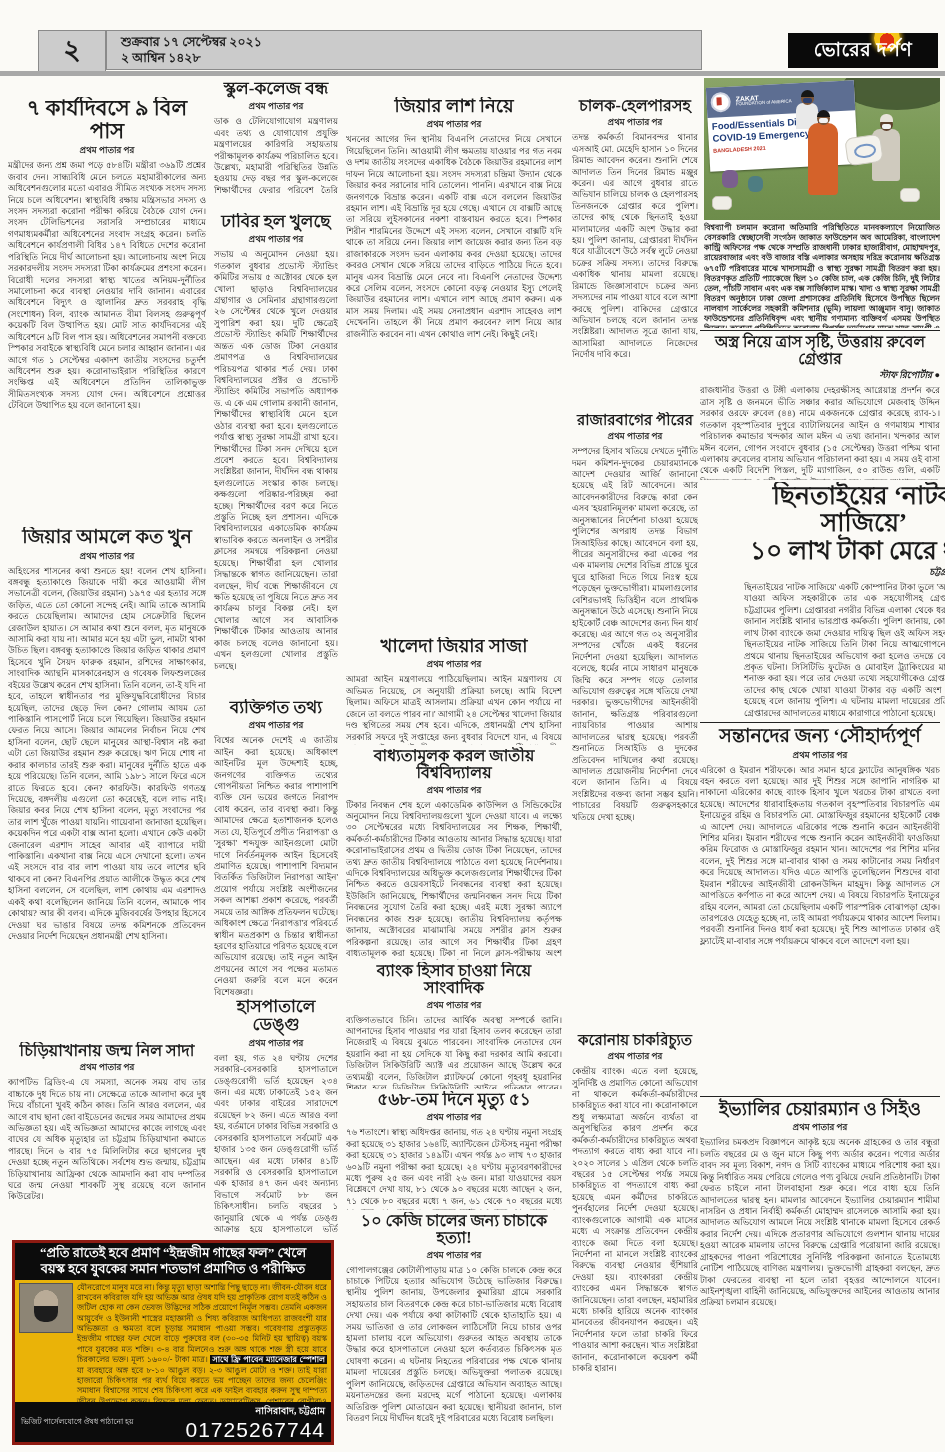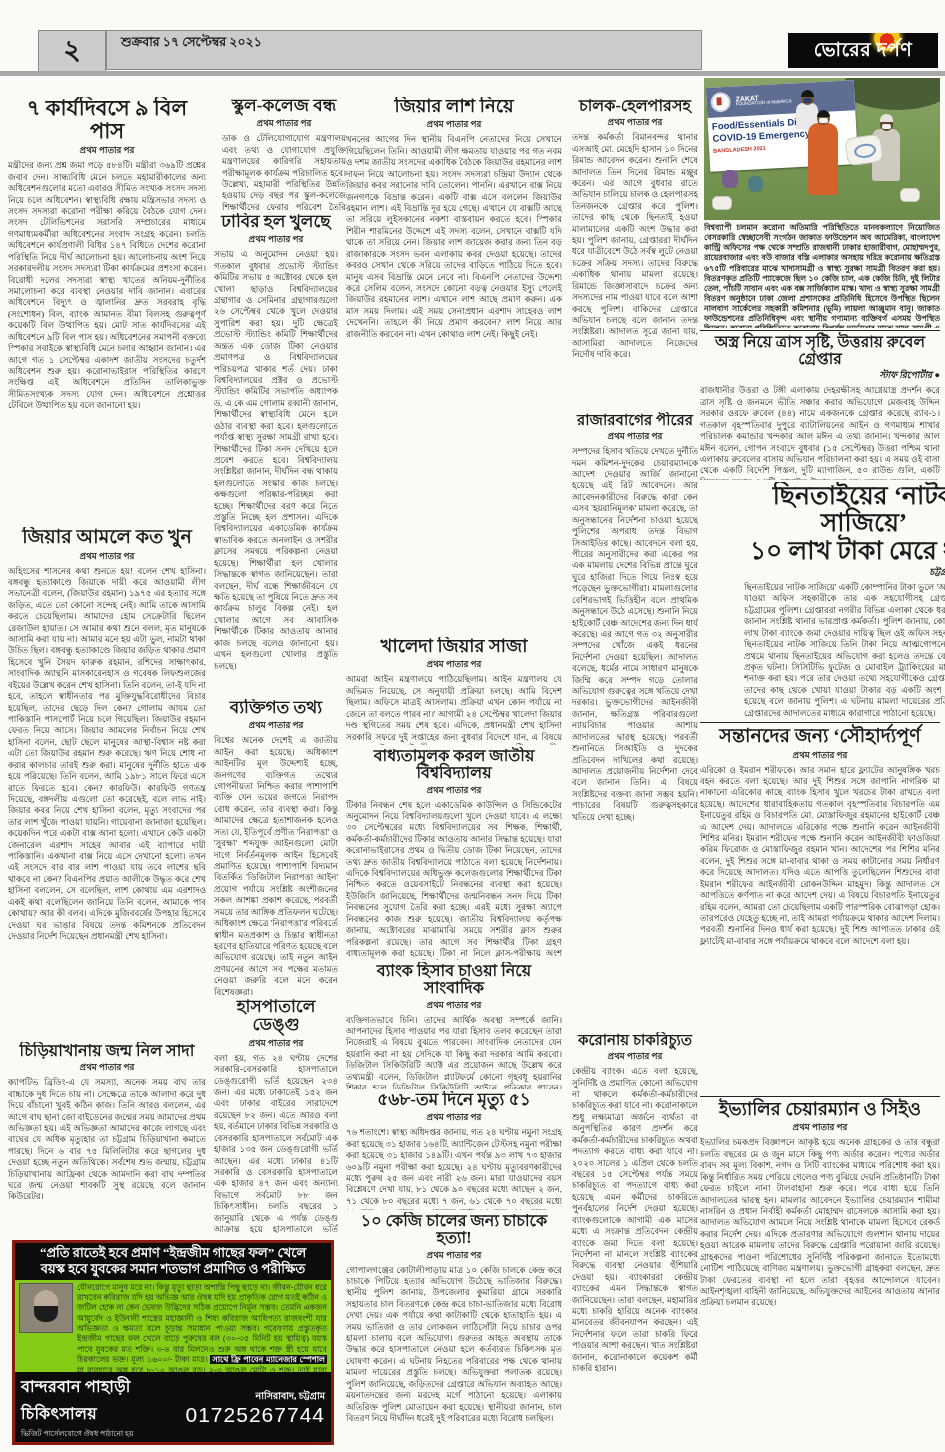--- a/index.html
+++ b/index.html
@@ -56,21 +56,21 @@
   .sack{position:absolute;left:-26px;top:18px;width:34px;height:26px;border-radius:8px;
         background:#f4f2ec;border:1px solid #cfccc2;transform:rotate(-8deg);}
   .sack:after{content:"";position:absolute;left:7px;top:7px;width:18px;height:10px;border-radius:50%;
         border:2px solid #3f6fb5;opacity:.7;}
   .bag{position:absolute;width:18px;height:12px;border-radius:5px;background:#efede6;border:1px solid #c9c6ba;}
   .sit1{left:18px;top:92px;width:16px;height:18px;border-radius:6px;background:#7a5f8e;}
   .sit2{left:44px;top:98px;width:15px;height:16px;border-radius:6px;background:#4e7d82;}
   .caption{margin-top:3px;font-weight:bold;font-size:7.8px;line-height:1.3;text-align:justify;}
   
   .ad{position:absolute;left:12px;top:1240px;width:322px;height:205px;border:3px solid #8e1b12;
-        background:#84cc16;box-sizing:border-box;display:flex;flex-direction:column;}
+        background:#eab308;box-sizing:border-box;display:flex;flex-direction:column;}
   .ad-head{background:#0c0c0c;color:#ffffff;text-align:center;font-weight:bold;
         font-size:13px;line-height:1.25;padding:2px 2px;}
   .ad-main{flex:1;display:flex;padding:3px 4px;overflow:hidden;}
   .ad-photo{flex:0 0 52px;height:48px;margin-right:4px;background:
         radial-gradient(circle at 50% 38%,#b9ab97 0 30%,#8d8575 31% 100%);border:1px solid #555;position:relative;}
   .ad-photo:after{content:"";position:absolute;left:14px;top:22px;width:24px;height:16px;
         border-radius:0 0 10px 10px;background:#1d1d1d;}
   .ad-text{font-size:8px;line-height:1.3;text-align:justify;margin:0;}
   .ad-hl{background:#0c0c0c;color:#ffffff;padding:0 2px;font-weight:bold;}
   .ad-foot{background:#0c0c0c;color:#ffffff;display:flex;align-items:center;
@@ -83,20 +83,21 @@
 </head>
 <body>
 
 <div class="page">
 
   <div class="pagenum-box">
     <span>২</span>
   </div>
   <div class="date-box">
     <div>শুক্রবার ১৭ সেপ্টেম্বর ২০২১</div>
+    <div>২ আশ্বিন ১৪২৮</div>
   </div>
   <div class="logo-box">
     <span class="logo-sun"></span>
     <span class="logo-text">ভোরের দর্পণ</span>
   </div>
   <div class="header-rule"></div>
 
   <section class="art" style="left:8px;top:97px;width:198px;height:430px;">
     <h2 class="hl hl-xl">৭ কার্যদিবসে ৯ বিল পাস</h2>
     <div class="cont">প্রথম পাতার পর</div>
@@ -108,21 +109,21 @@
     <div class="cont">প্রথম পাতার পর</div>
     <p class="bt">অহিংসের শাসনের কথা শুনতে হয়! বলেন শেখ হাসিনা। বঙ্গবন্ধু হত্যাকাণ্ডে জিয়াকে দায়ী করে আওয়ামী লীগ সভানেত্রী বলেন, (জিয়াউর রহমান) ১৯৭৫ এর হত্যার সঙ্গে জড়িত, এতে তো কোনো সন্দেহ নেই। আমি তাকে আসামি করতে চেয়েছিলাম। আমাদের হোম সেক্রেটারি ছিলেন রেজাউল হায়াত। সে আমার কথা শুনে বলল, মৃত মানুষকে আসামি করা যায় না। আমার মনে হয় এটা ভুল, নামটা থাকা উচিত ছিল। বঙ্গবন্ধু হত্যাকাণ্ডে জিয়ার জড়িত থাকার প্রমাণ হিসেবে খুনি সৈয়দ ফারুক রহমান, রশিদের সাক্ষাৎকার, সাংবাদিক অ্যান্থনি মাসকারেনহাস ও গবেষক লিফশুলজের বইয়ের উল্লেখ করেন শেখ হাসিনা। তিনি বলেন, তা-ই যদি না হবে, তাহলে স্বাধীনতার পর মুক্তিযুদ্ধবিরোধীদের বিচার হয়েছিল, তাদের ছেড়ে দিল কেন? গোলাম আযম তো পাকিস্তানি পাসপোর্ট নিয়ে চলে গিয়েছিল। জিয়াউর রহমান ফেরত নিয়ে আসে। জিয়ার আমলের নির্বাচন নিয়ে শেখ হাসিনা বলেন, ছোট ছেলে মানুষের আস্থা-বিশ্বাস নষ্ট করা এটা তো জিয়াউর রহমান শুরু করেছে। ঋণ নিয়ে শোধ না করার কালচার তারই শুরু করা। মানুষের দুর্নীতি হাতে এক হয়ে পরিয়েছে। তিনি বলেন, আমি ১৯৮১ সালে ফিরে এসে রাতে ফিরতে হবে। কেন? কারফিউ। কারফিউ গণতন্ত্র দিয়েছে, বঙ্গদলীয় এগুলো তো করেছেই, বলে লাভ নাই। জিয়ার কবর নিয়ে শেখ হাসিনা বলেন, মৃত্যু সংবাদের পর তার লাশ খুঁজে পাওয়া যায়নি। গায়েবানা জানাজা হয়েছিল। কয়েকদিন পরে একটা বাক্স আনা হলো। এখানে কেউ একটা জেনারেল এরশাদ সাহেব আবার এই ব্যাপারে দায়ী পাকিস্তানি। একখানা বাক্স নিয়ে এসে দেখানো হলো। তখন এই সংসদে বার বার লাশ পাওয়া যায় তবে লাশের ছবি থাকবে না কেন? বিএনপির প্রয়াত আলীকে উদ্ধৃত করে শেখ হাসিনা বললেন, সে বলেছিল, লাশ কোথায় এম এরশাদও একই কথা বলেছিলেন জানিয়ে তিনি বলেন, আমাকে পাব কোথায়? আর কী বলব। এদিকে মুজিববর্ষের উপহার হিসেবে দেওয়া ঘর ভাঙার বিষয়ে তদন্ত কমিশনকে প্রতিবেদন দেওয়ার নির্দেশ দিয়েছেন প্রধানমন্ত্রী শেখ হাসিনা।</p>
   </section>
 
   <section class="art" style="left:8px;top:1042px;width:198px;height:192px;">
     <h2 class="hl hl-md">চিড়িয়াখানায় জন্ম নিল সাদা</h2>
     <div class="cont">প্রথম পাতার পর</div>
     <p class="bt">ক্যাপটিভ ব্রিডিং-এ যে সমস্যা, অনেক সময় বাঘ তার বাচ্চাকে দুধ দিতে চায় না। সেক্ষেত্রে তাকে আলাদা করে দুধ দিয়ে বাঁচানো খুবই কঠিন কাজ। তিনি আরও বললেন, এর আগে বাঘ ছানা জো বাইডেনের জন্মের সময় আমাদের প্রথম অভিজ্ঞতা হয়। এই অভিজ্ঞতা আমাদের কাজে লাগছে এবং বাঘের যে অধিক মৃত্যুহার তা চট্টগ্রাম চিড়িয়াখানা কমাতে পারছে। দিনে ৬ বার ৭৫ মিলিলিটার করে ছাগলের দুধ দেওয়া হচ্ছে নতুন অতিথিকে। সর্বশেষ শুভ জন্মায়, চট্টগ্রাম চিড়িয়াখানায় আফ্রিকা থেকে আমদানি করা বাঘ দম্পতির ঘরে জন্ম নেওয়া শাবকটি সুস্থ রয়েছে বলে জানান কিউরেটর।</p>
   </section>
 
-  <section class="art" style="left:214px;top:97px;width:124px;height:115px;margin-left:8px;">
+  <section class="art" style="left:214px;top:80px;width:124px;height:115px;">
     <h2 class="hl hl-md2">স্কুল-কলেজ বন্ধ</h2>
     <div class="cont">প্রথম পাতার পর</div>
     <p class="bt">ডাক ও টেলিযোগাযোগ মন্ত্রণালয় এবং তথ্য ও যোগাযোগ প্রযুক্তি মন্ত্রণালয়ের কারিগরি সহায়তায় পরীক্ষামূলক কার্যক্রম পরিচালিত হবে। উল্লেখ্য, মহামারী পরিস্থিতির উন্নতি হওয়ায় দেড় বছর পর স্কুল-কলেজে শিক্ষার্থীদের ফেরার পরিবেশ তৈরি হয়েছে। টানা বন্ধে পড়াশোনার ক্ষতি নিয়ে উদ্বেগ জানিয়ে আসছিলেন অভিভাবকরা। আক্রান্তের হার ৫ শতাংশের ঘরে।</p>
   </section>
 
   <section class="art" style="left:214px;top:213px;width:124px;height:485px;">
     <h2 class="hl hl-md2">ঢাবির হল খুলছে</h2>
     <div class="cont">প্রথম পাতার পর</div>
     <p class="bt">সভায় এ অনুমোদন নেওয়া হয়। গতকাল বুধবার প্রভোস্ট স্ট্যান্ডিং কমিটির সভায় ৫ অক্টোবর থেকে হল খোলা ছাড়াও বিশ্ববিদ্যালয়ের গ্রন্থাগার ও সেমিনার গ্রন্থাগারগুলো ২৬ সেপ্টেম্বর থেকে খুলে দেওয়ার সুপারিশ করা হয়। দুটি ক্ষেত্রেই প্রভোস্ট স্ট্যান্ডিং কমিটি শিক্ষার্থীদের অন্তত এক ডোজ টিকা নেওয়ার প্রমাণপত্র ও বিশ্ববিদ্যালয়ের পরিচয়পত্র থাকার শর্ত দেয়। ঢাকা বিশ্ববিদ্যালয়ের প্রক্টর ও প্রভোস্ট স্ট্যান্ডিং কমিটির সভাপতি অধ্যাপক ড. এ কে এম গোলাম রব্বানী জানান, শিক্ষার্থীদের স্বাস্থ্যবিধি মেনে হলে ওঠার ব্যবস্থা করা হবে। হলগুলোতে পর্যাপ্ত স্বাস্থ্য সুরক্ষা সামগ্রী রাখা হবে। শিক্ষার্থীদের টিকা সনদ দেখিয়ে হলে প্রবেশ করতে হবে। বিশ্ববিদ্যালয় সংশ্লিষ্টরা জানান, দীর্ঘদিন বন্ধ থাকায় হলগুলোতে সংস্কার কাজ চলছে। কক্ষগুলো পরিষ্কার-পরিচ্ছন্ন করা হচ্ছে। শিক্ষার্থীদের বরণ করে নিতে প্রস্তুতি নিচ্ছে হল প্রশাসন। এদিকে বিশ্ববিদ্যালয়ের একাডেমিক কার্যক্রম স্বাভাবিক করতে অনলাইন ও সশরীর ক্লাসের সমন্বয়ে পরিকল্পনা নেওয়া হয়েছে। শিক্ষার্থীরা হল খোলার সিদ্ধান্তকে স্বাগত জানিয়েছেন। তারা বলছেন, দীর্ঘ বন্ধে শিক্ষাজীবনে যে ক্ষতি হয়েছে তা পুষিয়ে নিতে দ্রুত সব কার্যক্রম চালুর বিকল্প নেই। হল খোলার আগে সব আবাসিক শিক্ষার্থীকে টিকার আওতায় আনার কাজ চলছে বলেও জানানো হয়। এখন হলগুলো খোলার প্রস্তুতি চলছে।</p>
   </section>
@@ -273,21 +274,20 @@
     <div class="ad-main">
       <div class="ad-photo"></div>
       <p class="ad-text">
         <span>যৌনরোগে মানুষ মরে না। কিন্তু মৃত্যু ছাড়া অশান্তি পিছু ছাড়ে না। জীবন-যৌবন ধরে রাখবেন কবিরাজ যদি হয় অভিজ্ঞ আর ঔষধ যদি হয় প্রাকৃতিক রোগ যতই কঠিন ও জটিল হোক না কেন ভেষজ উদ্ভিদের সঠিক প্রয়োগে নির্মূল সম্ভব। তেমনি একজন আয়ুর্বেদ ও ইউনানী শাস্ত্রের মহাজ্ঞানী ও শিষ্য কবিরাজ আধিপত্য রাজবংশী যার অভিজ্ঞতা ও ক্ষমতা বলে চূড়ান্ত সমাধান পাওয়া সম্ভব। গবেষণায় প্রস্তুতকৃত ইন্দ্রজীম গাছের ফল খেলে বাড়ে পুরুষের বল (৩০-৩৫ মিনিট হয় স্থায়িত্ব) বয়স্ক পাবে যুবকের মত শক্তি। ৩-৪ বার মিলনেও শুরু অঙ্গ থাকে শক্ত স্ত্রী হয়ে যাবে চিরকালের ভক্ত। মূল্য ১৬০০/- টাকা মাত্র।</span>
         <span class="ad-hl">সাথে ফ্রি পাবেন ম্যানেজার স্পেশাল</span>
         <span>যা ব্যবহারে অঙ্গ হবে ৮-১০ আঙুল বড়। ২-৩ আঙুল মোটা ও শক্ত। তাই যারা হাজারো চিকিৎসার পর ব্যর্থ বিয়ে করতে ভয় পাচ্ছেন তাদের জন্য চেলেঞ্জিং সমাধান বিশ্বাসের সাথে শেষ চিকিৎসা করে এক ফাইল ব্যবহার করুন সুস্থ দাম্পত্য জীবন উপভোগ করুন। বিফলে মূল্য ফেরত। ডায়াবেটিকস, পেশারের রোগীরাও সেবন করতে পারবেন। অশ্রান্ত বয়স্কদের জন্য ঠিকানা।</span>
       </p>
     </div>
     <div class="ad-foot">
       <div>
-        <div class="ad-clinic-name">বান্দরবান পাহাড়ী চিকিৎসালয়</div>
         <div class="ad-clinic-sub">ভিজিট পার্সেলযোগে ঔষধ পাঠানো হয়</div>
       </div>
       <div>
         <div class="ad-loc">নাসিরাবাদ, চট্টগ্রাম</div>
         <div class="ad-phone">01725267744</div>
       </div>
     </div>
   </aside>
 
 </div>

